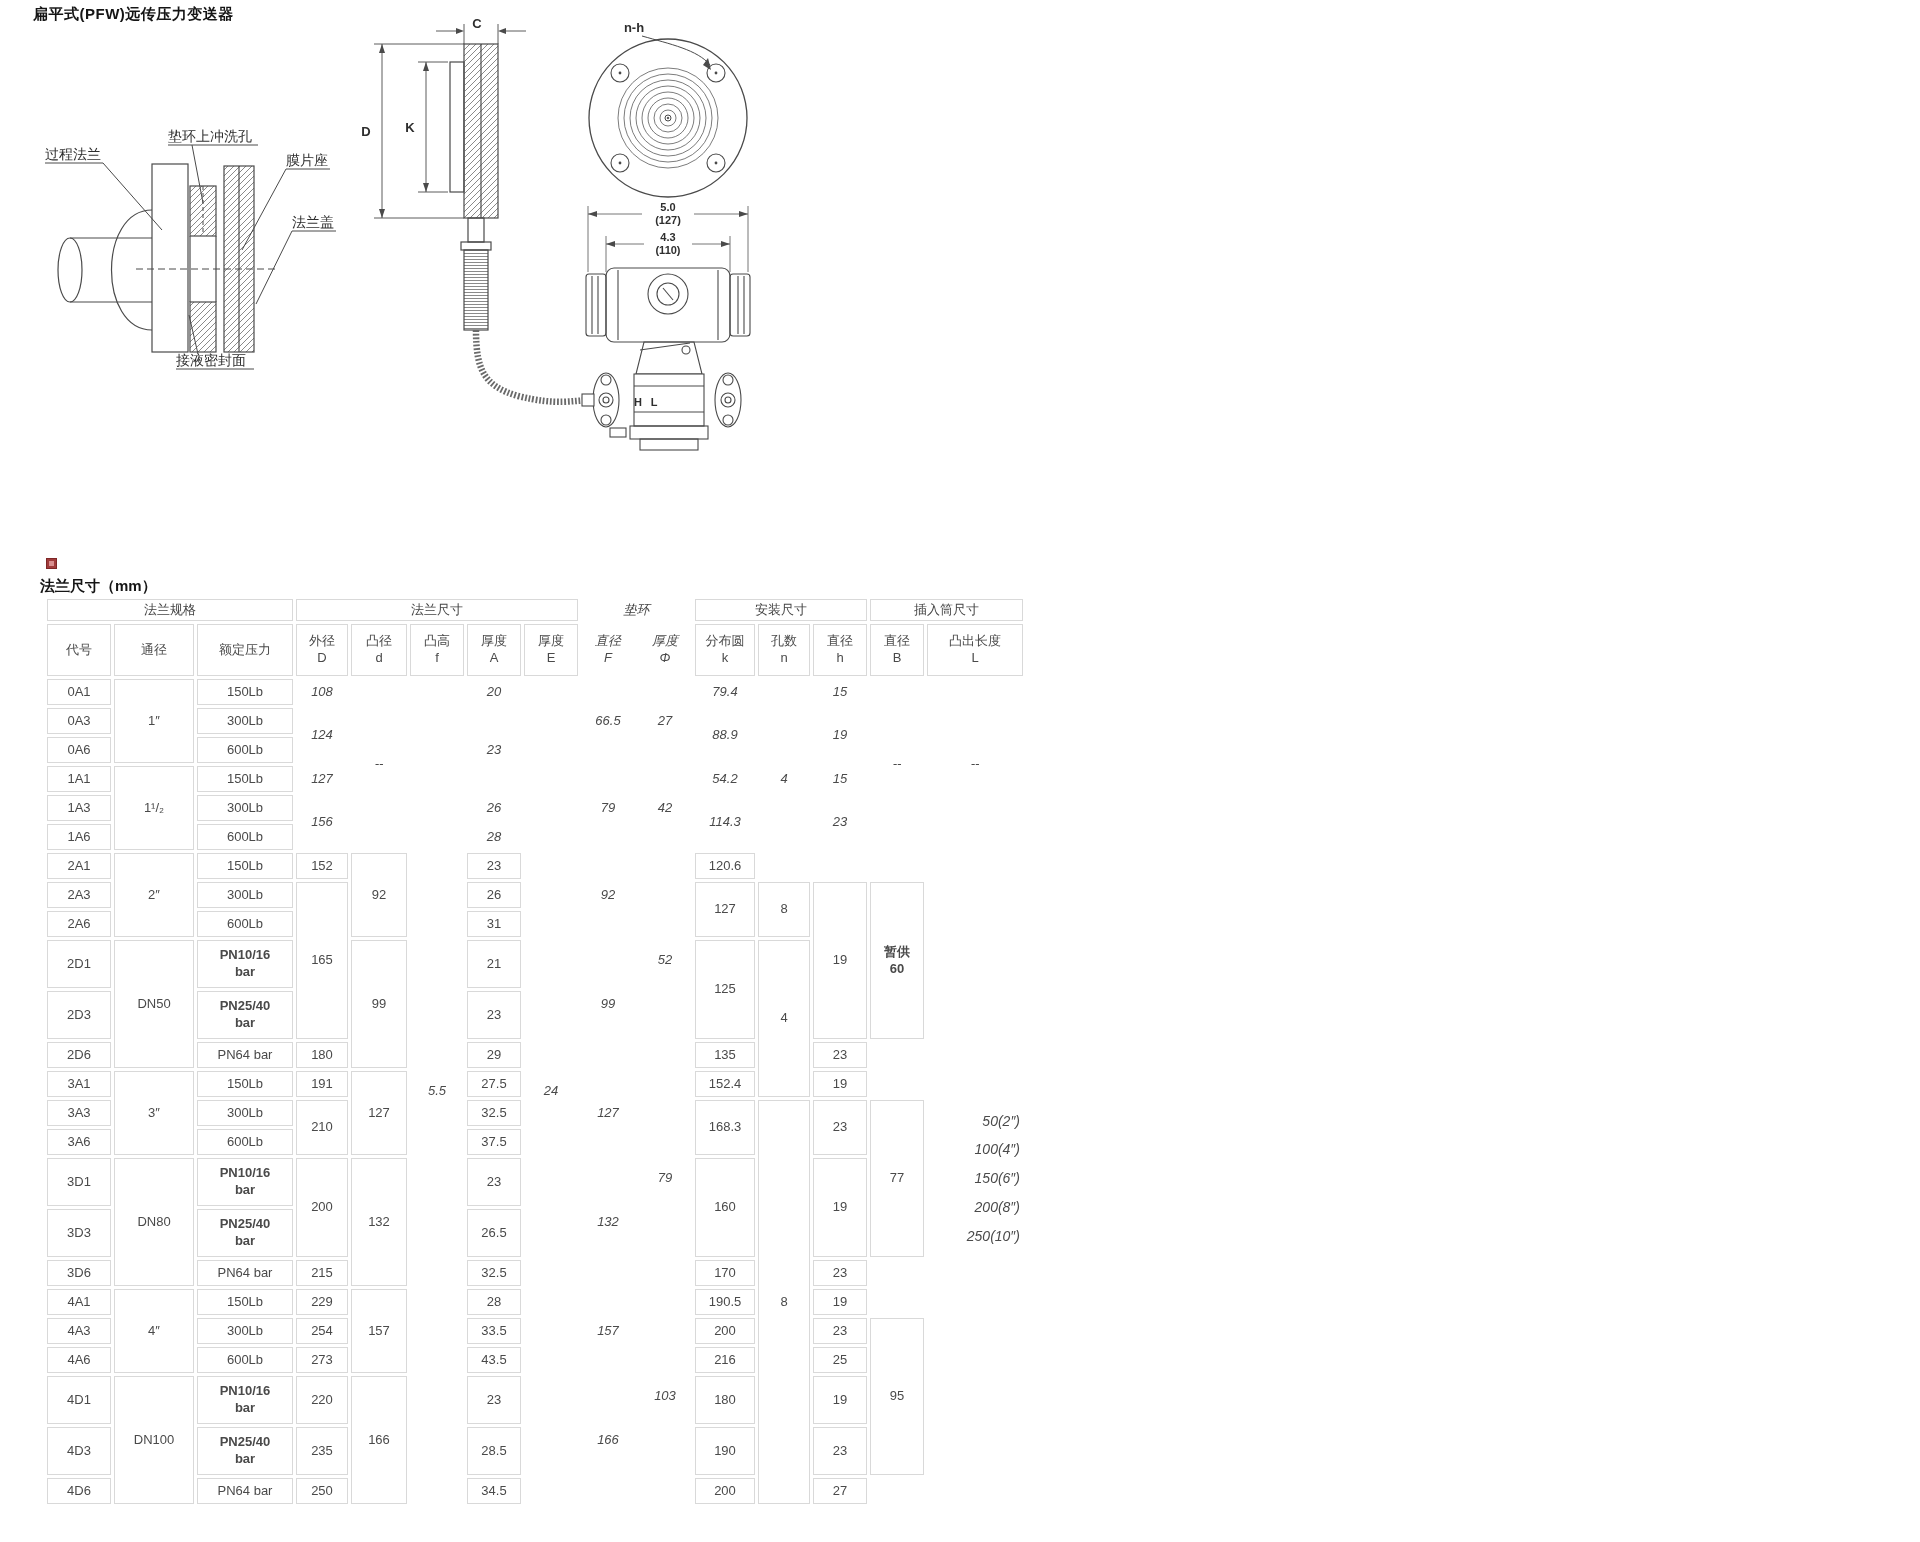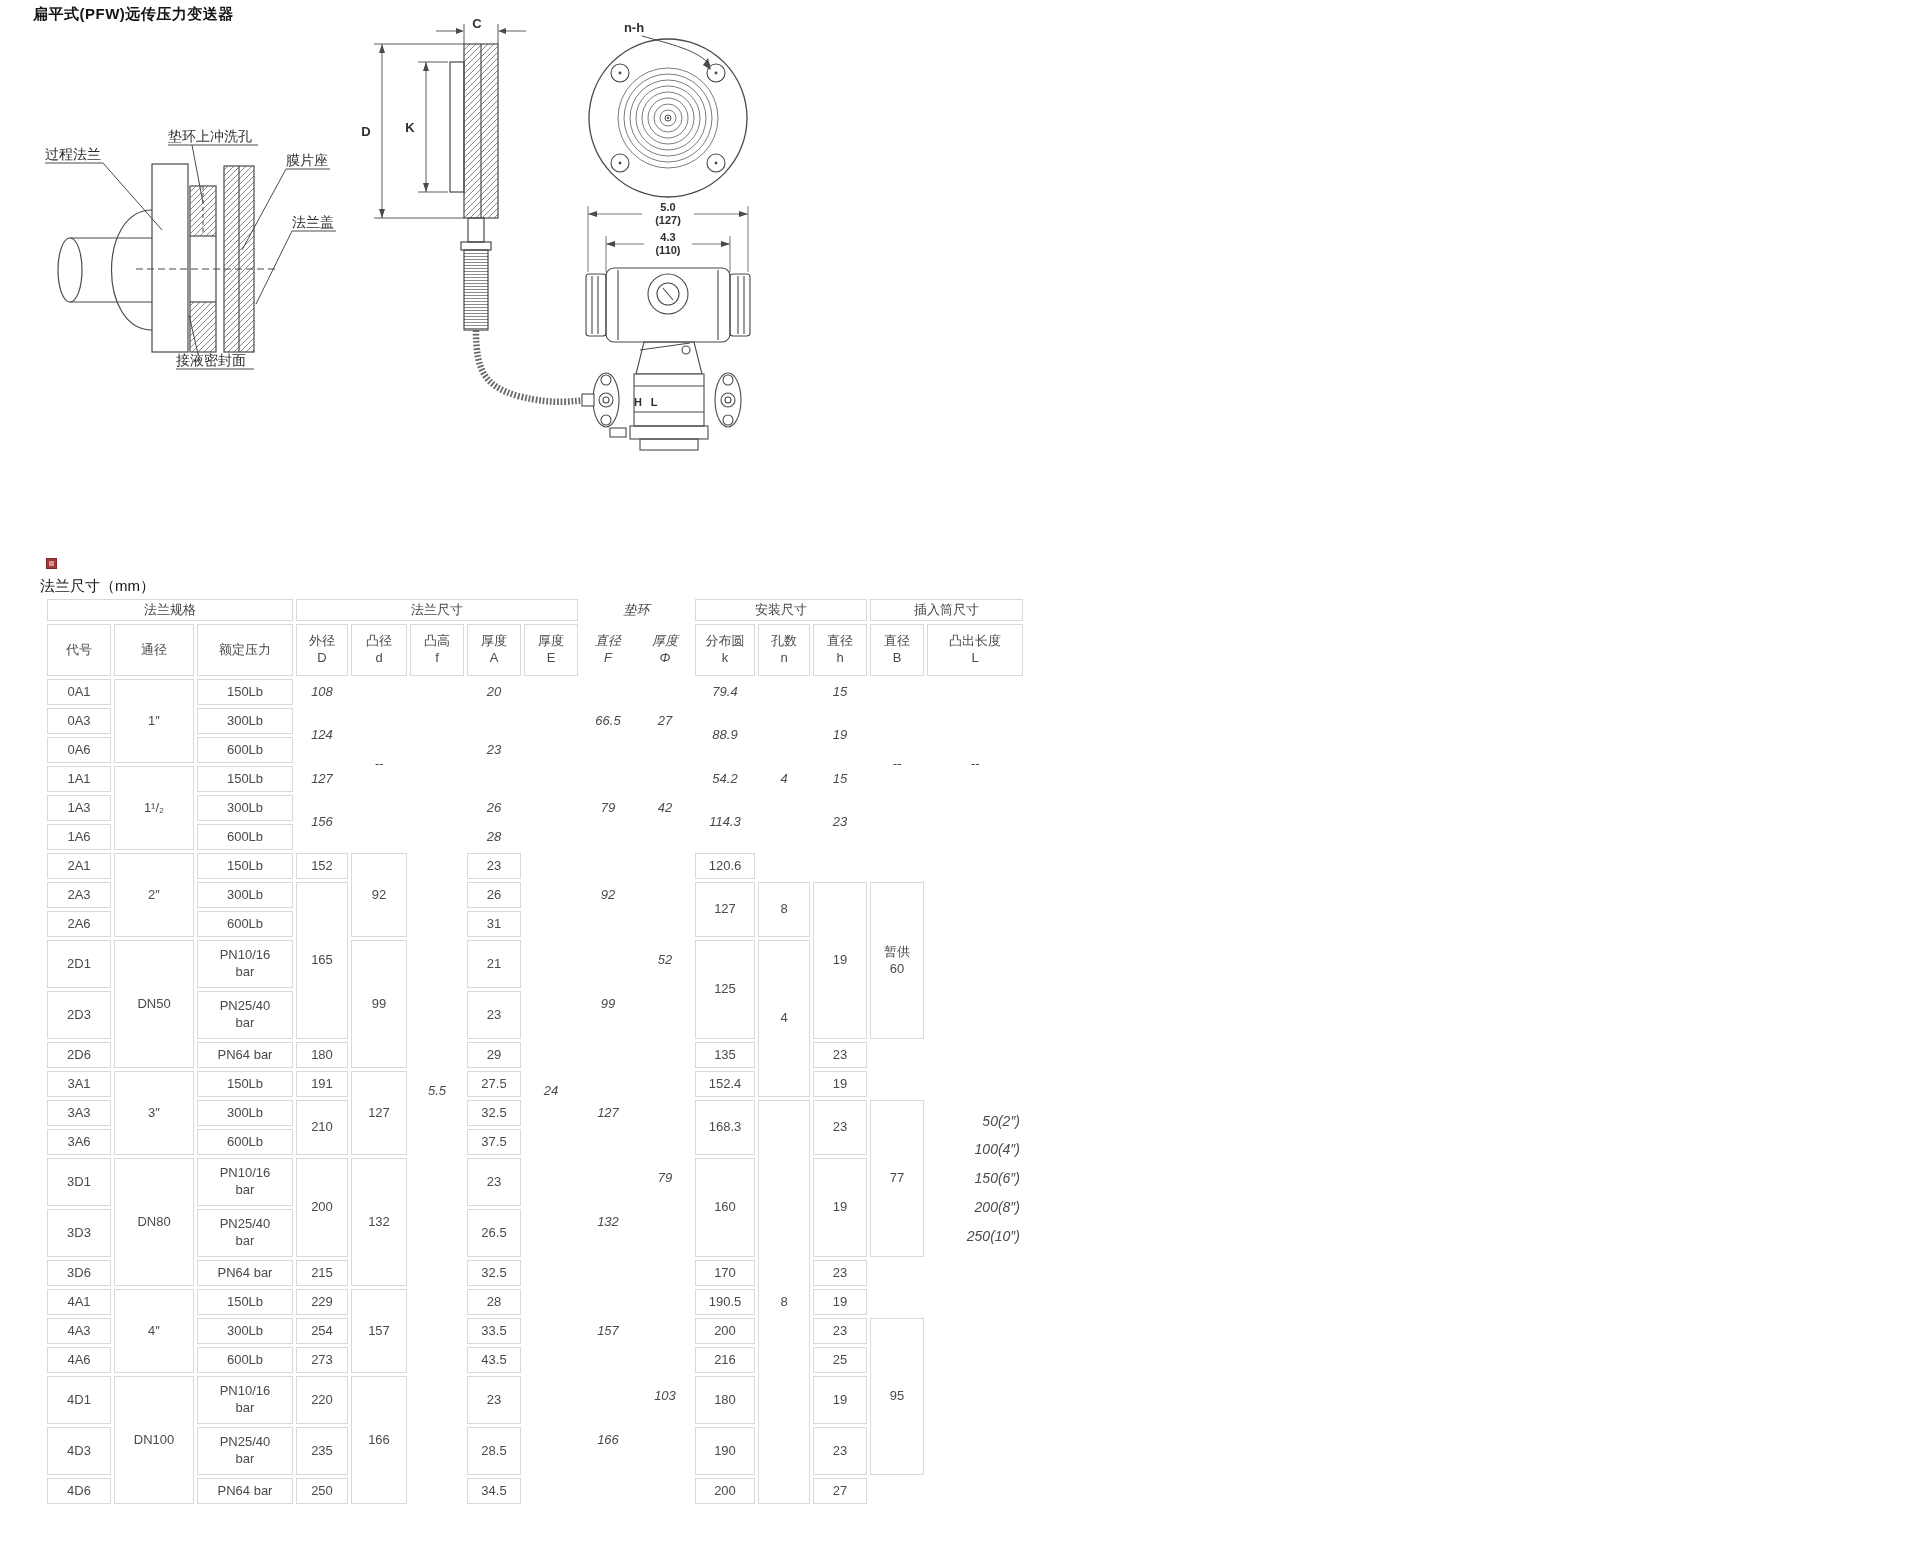--- a/index.html
+++ b/index.html
@@ -2,42 +2,42 @@
 <html><head>
 <meta charset="utf-8">
 <style>
   html,body{margin:0;padding:0;}
   body{
     width:1920px;height:1542px;position:relative;background:#ffffff;
     font-family:"Liberation Sans","DejaVu Sans",sans-serif;color:#333;
     overflow:hidden;
   }
   .page-title{position:absolute;left:33px;top:5px;font-size:15px;font-weight:bold;color:#151515;letter-spacing:.5px;}
-  .sec-title{position:absolute;left:40px;top:577px;font-size:15px;font-weight:normal;color:#151515;}
+  .sec-title{position:absolute;left:40px;top:577px;font-size:15px;font-weight:bold;color:#151515;}
   .red-ico{position:absolute;left:46px;top:558px;width:11px;height:11px;background:#a03b3b;border:1px solid #7e2626;box-sizing:border-box;}
   .red-ico i{display:block;width:5px;height:5px;margin:2px auto;background:#d98f8f;}
   svg.drawing{position:absolute;left:40px;top:18px;}
   svg text{fill:#2e2e2e;}
   svg .cjk{font-size:14px;}
   svg .dimL{font-weight:bold;font-size:13px;}
   svg .dimS{font-weight:bold;font-size:11px;}
   table.dims{
     position:absolute;left:44px;top:596px;border-collapse:separate;border-spacing:3px;
     table-layout:fixed;
   }
   .dims th,.dims td{
     border:1px solid #d9d9d9;background:#fff;font-size:13px;font-weight:normal;
     color:#4a4a4a;text-align:center;vertical-align:middle;padding:0 2px;line-height:1.3;
   }
   .dims thead tr.grp th{height:20px;color:#444;}
   .dims thead tr.sub th{height:50px;}
   .dims tbody tr{height:26px;}
   .dims tbody tr.tall{height:48px;}
   .dims .nb{border-color:transparent;font-style:italic;}
-  .dims .pre{white-space:pre-line;}
+  .dims .pre{white-space:pre-line;font-weight:bold;}
   .dims .list{white-space:pre-line;text-align:right;padding-left:8px;line-height:2.05;font-size:14px;}
 </style>
 </head>
 <body>
 
 <div class="page-title">扁平式(PFW)远传压力变送器</div>
 
 <svg class="drawing" width="760" height="450" viewBox="0 0 760 450">
   <defs>
     <pattern id="hx" patternUnits="userSpaceOnUse" width="6" height="6">

